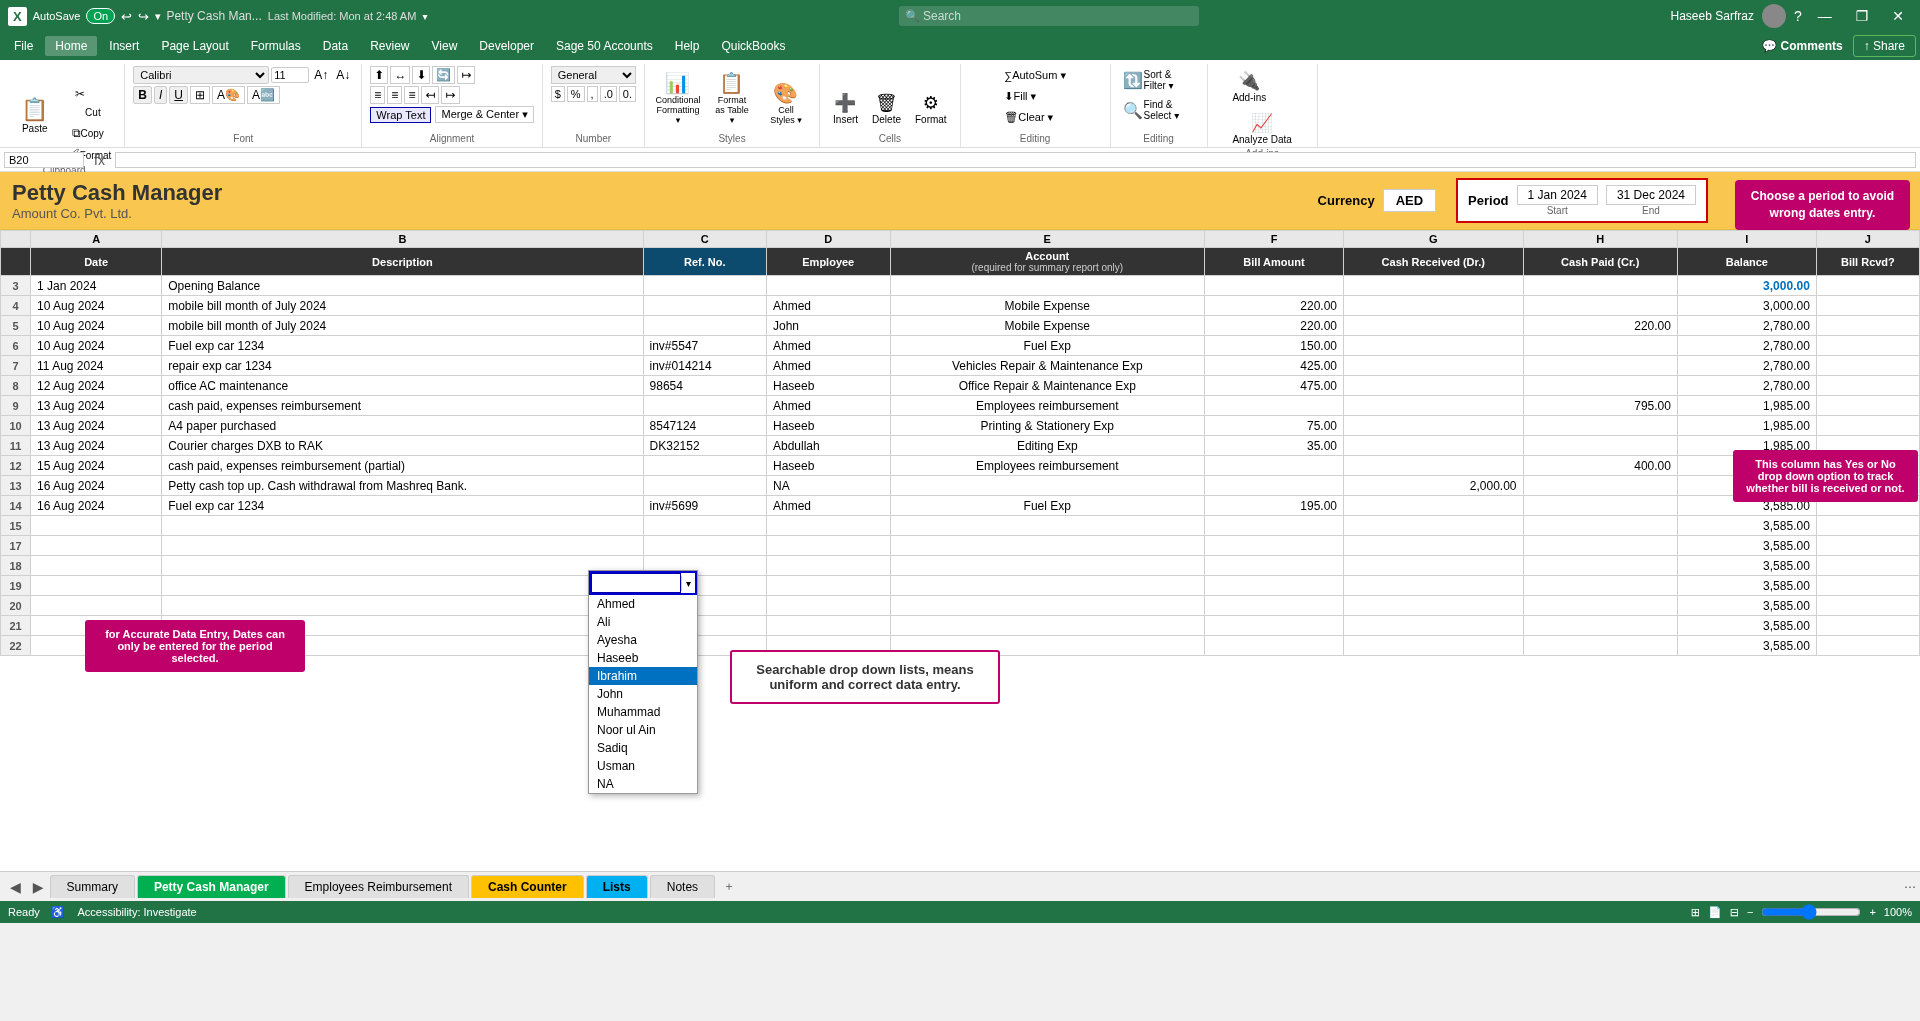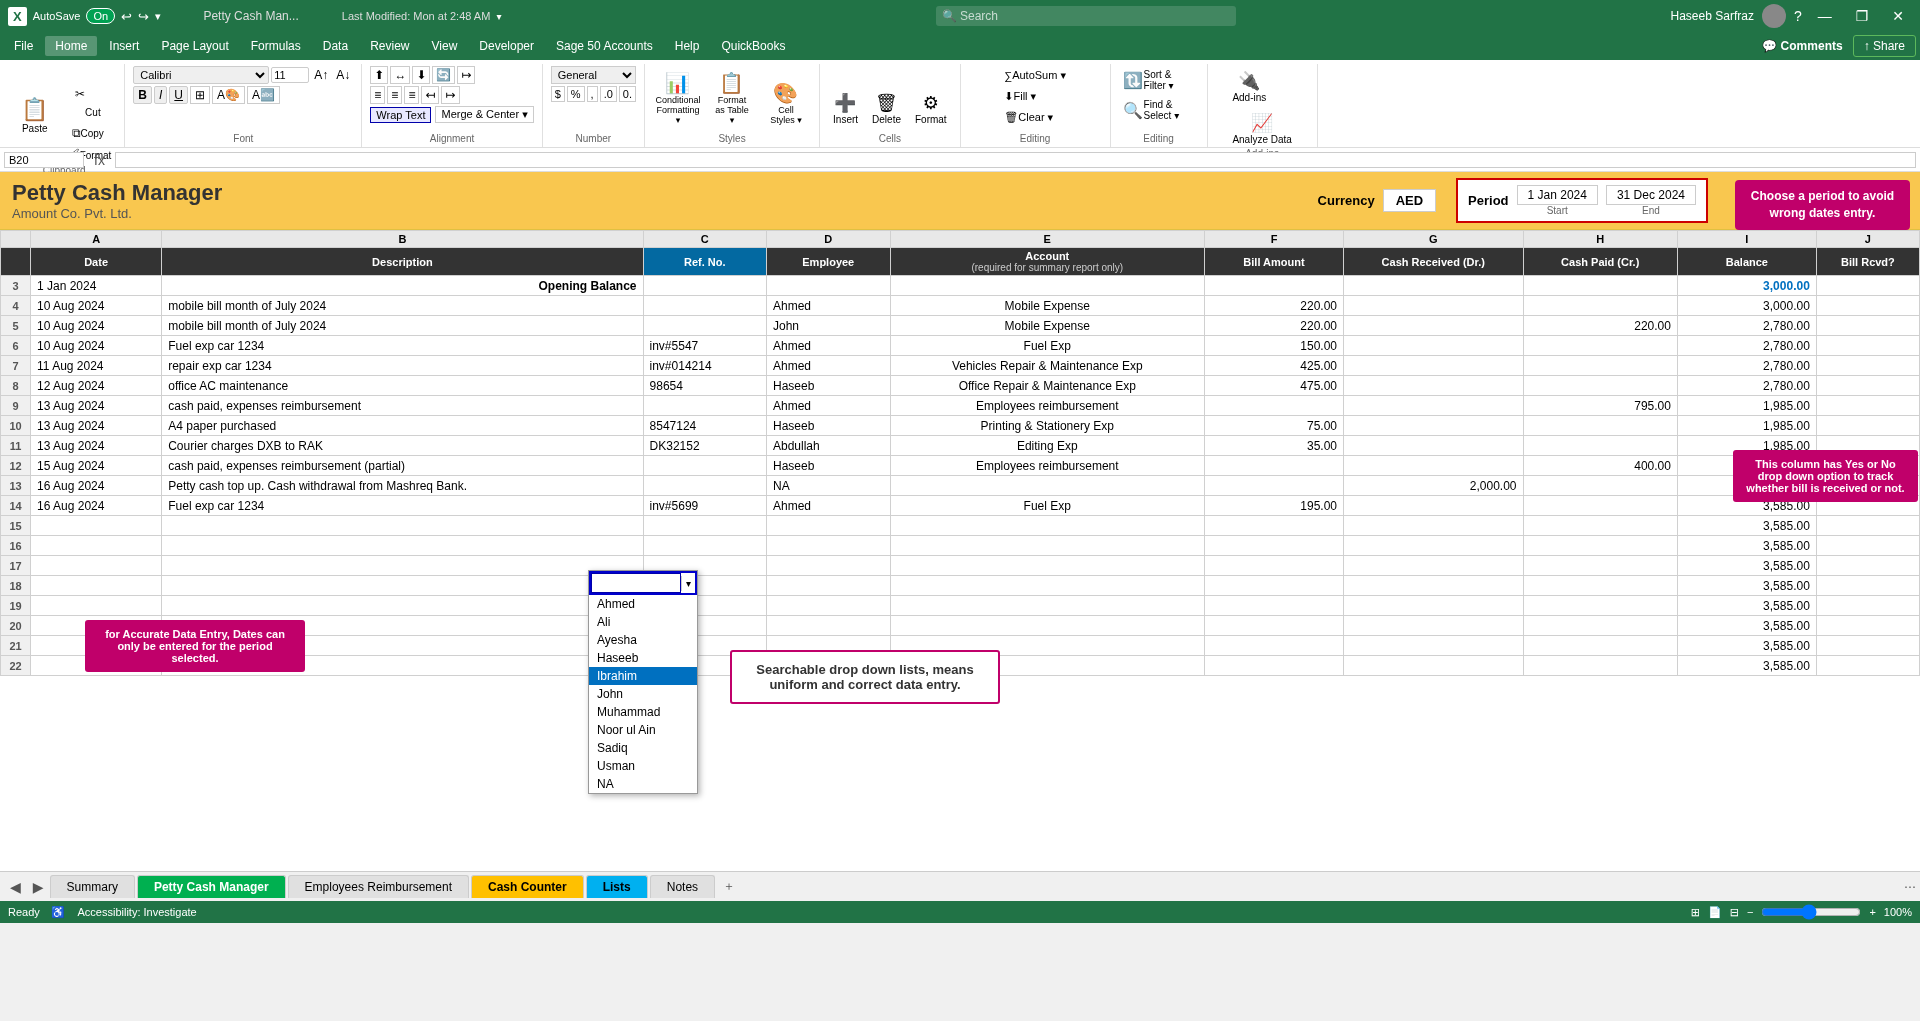--- a/index.html
+++ b/index.html
@@ -14,21 +14,21 @@
       align-items: center;
       padding: 0 8px;
       justify-content: space-between;
     }
     .title-bar-left { display: flex; align-items: center; gap: 6px; }
     .title-bar-center { flex: 1; display: flex; justify-content: center; }
     .title-bar-right { display: flex; align-items: center; gap: 8px; }
     .excel-logo { background: #fff; color: #217346; font-weight: bold; font-size: 13px; padding: 2px 5px; border-radius: 2px; }
     .autosave-label { font-size: 11px; }
     .autosave-toggle { background: #00a152; border-radius: 10px; padding: 1px 6px; font-size: 11px; border: 1px solid #fff; }
-    .title-text { font-size: 12px; color: #ddd; margin-left: 37px; }
+    .title-text { font-size: 12px; color: #ddd; }
     .search-bar { background: rgba(255,255,255,0.15); border: none; border-radius: 3px; padding: 3px 24px; color: white; width: 300px; font-size: 12px; }
     .search-bar::placeholder { color: rgba(255,255,255,0.7); }
     .win-btn { background: none; border: none; color: white; font-size: 14px; cursor: pointer; padding: 0 8px; }
     .user-name { font-size: 12px; }
     .user-avatar { width: 24px; height: 24px; border-radius: 50%; background: #888; display: inline-block; }
 
     
     .menu-bar {
       background: #217346;
       height: 28px;
@@ -515,38 +515,38 @@
           <th class="col-header">G</th>
           <th class="col-header">H</th>
           <th class="col-header">I</th>
           <th class="col-header">J</th>
         </tr>
 
         <tr style="background:#333;color:white;">
           <th style="background:#333;color:white;width:28px;"></th>
           <th style="background:#333;color:white;min-width:85px;">Date</th>
           <th style="background:#333;color:white;min-width:300px;">Description</th>
-          <th style="background:#0369a1;color:white;min-width:80px;">Ref. No.</th>
+          <th style="background:#0c4a6e;color:white;min-width:80px;">Ref. No.</th>
           <th style="background:#333;color:white;min-width:80px;">Employee</th>
           <th style="background:#333;color:white;min-width:200px;text-align:center;">
             <div>Account</div>
             <div style="font-size:10px;font-weight:normal;color:#ccc;">(required for summary report only)</div>
           </th>
           <th style="background:#333;color:white;min-width:90px;">Bill Amount</th>
           <th style="background:#333;color:white;min-width:110px;">Cash Received (Dr.)</th>
           <th style="background:#333;color:white;min-width:100px;">Cash Paid (Cr.)</th>
           <th style="background:#333;color:white;min-width:90px;">Balance</th>
           <th style="background:#333;color:white;min-width:60px;">Bill Rcvd?</th>
         </tr>
       </thead>
       <tbody id="table-body">
       <tr class="data-row">
       <td class="row-num">3</td>
       <td class="col-date">1 Jan 2024</td>
-      <td class="col-desc" style="font-weight:bold;text-align:right;">Opening Balance</td>
+      <td class="col-desc" style="font-weight:normal;">Opening Balance</td>
       <td class="col-ref"></td>
       <td class="col-emp"></td>
       <td class="col-acct"></td>
       <td class="col-bill amount"></td>
       <td class="col-recv amount"></td>
       <td class="col-paid amount"></td>
       <td class="col-bal amount" style="color:#0070c0;font-weight:bold;">3,000.00</td>
       <td class="col-billrcvd"></td>
     </tr>
           <tr class="data-row">
@@ -687,33 +687,20 @@
       <td class="col-emp">Ahmed</td>
       <td class="col-acct">Fuel Exp</td>
       <td class="col-bill amount">195.00</td>
       <td class="col-recv amount"></td>
       <td class="col-paid amount"></td>
       <td class="col-bal amount" style="">3,585.00</td>
       <td class="col-billrcvd"></td>
     </tr>
           <tr class="data-row">
       <td class="row-num">15</td>
-      <td class="col-date"></td>
-      <td class="col-desc" style=""></td>
-      <td class="col-ref"></td>
-      <td class="col-emp"></td>
-      <td class="col-acct"></td>
-      <td class="col-bill amount"></td>
-      <td class="col-recv amount"></td>
-      <td class="col-paid amount"></td>
-      <td class="col-bal amount" style="">3,585.00</td>
-      <td class="col-billrcvd"></td>
-    </tr>
-          <tr class="data-row">
-      <td class="row-num">16</td>
       <td class="col-date"></td>
       <td class="col-desc" style=""></td>
       <td class="col-ref"></td>
       <td class="col-emp"></td>
       <td class="col-acct"></td>
       <td class="col-bill amount"></td>
       <td class="col-recv amount"></td>
       <td class="col-paid amount"></td>
       <td class="col-bal amount" style="">3,585.00</td>
       <td class="col-billrcvd"></td>

